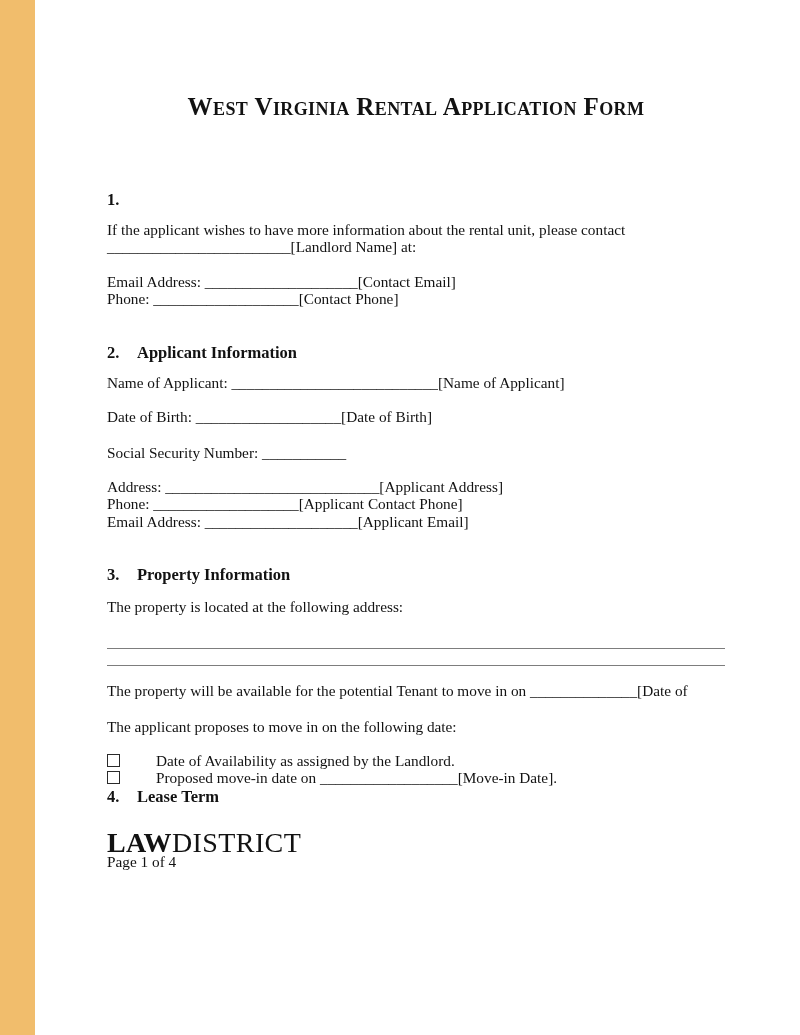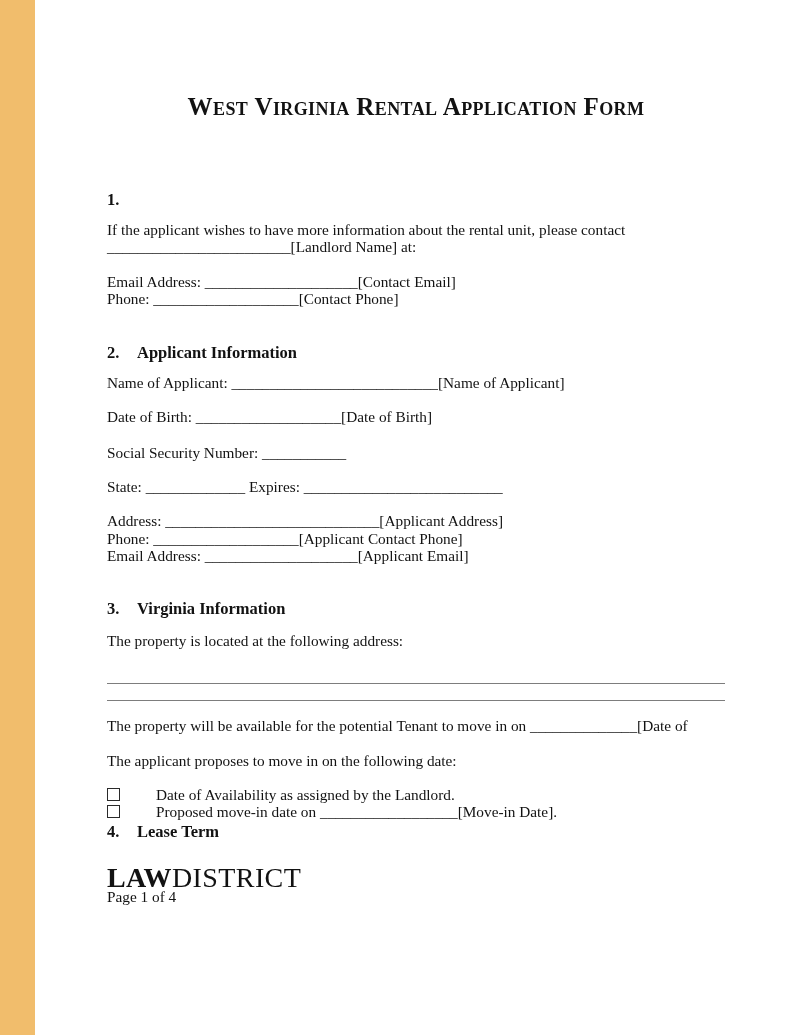--- a/index.html
+++ b/index.html
@@ -121,31 +121,30 @@
     </div>
 
     <div class="sec-heading mt-sec2">
       <span class="sec-num">2.</span>
       <span>Applicant Information</span>
     </div>
     <div class="t-line mt-name">Name of Applicant: ___________________________[Name of Applicant]</div>
     <div class="t-line mt-dob">Date of Birth: ___________________[Date of Birth]</div>
     <div class="t-line mt-ssn">Social Security Number: ___________</div>
     <div class="mt-driver">
-      <div class="t-line">State: _____________ Expires: __________________________</div>
     </div>
     <div class="mt-address">
       <div class="t-line">Address: ____________________________[Applicant Address]</div>
       <div class="t-line">Phone: ___________________[Applicant Contact Phone]</div>
       <div class="t-line">Email Address: ____________________[Applicant Email]</div>
     </div>
 
     <div class="sec-heading mt-sec3">
       <span class="sec-num">3.</span>
-      <span>Virginia Information</span>
+      <span>Property Information</span>
     </div>
     <div class="t-line mt-located">The property is located at the following address:</div>
     <div class="hr-line mt-hr1"></div>
     <div class="hr-line mt-hr2"></div>
     <div class="mt-avail">
       <div class="t-line">The property will be available for the potential Tenant to move in on ______________[Date of</div>
     </div>
     <div class="t-line mt-proposes">The applicant proposes to move in on the following date:</div>
     <div class="mt-checklist">
       <div class="check-row"><span class="checkbox"></span><span>Date of Availability as assigned by the Landlord.</span></div>

